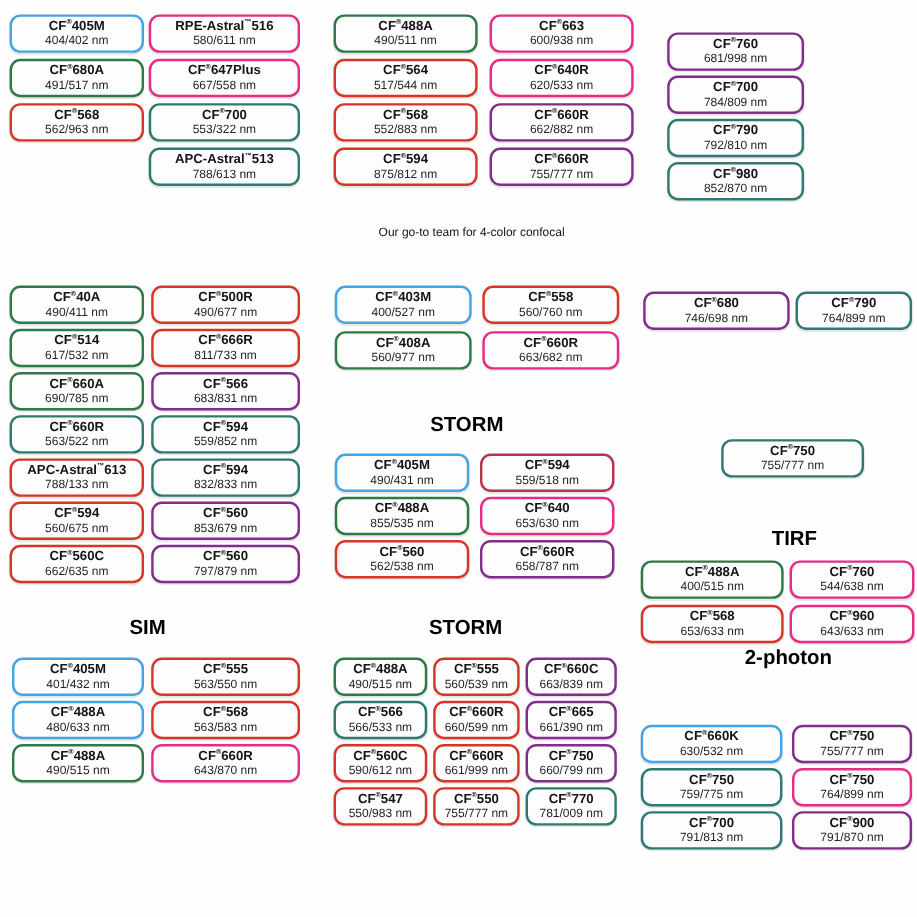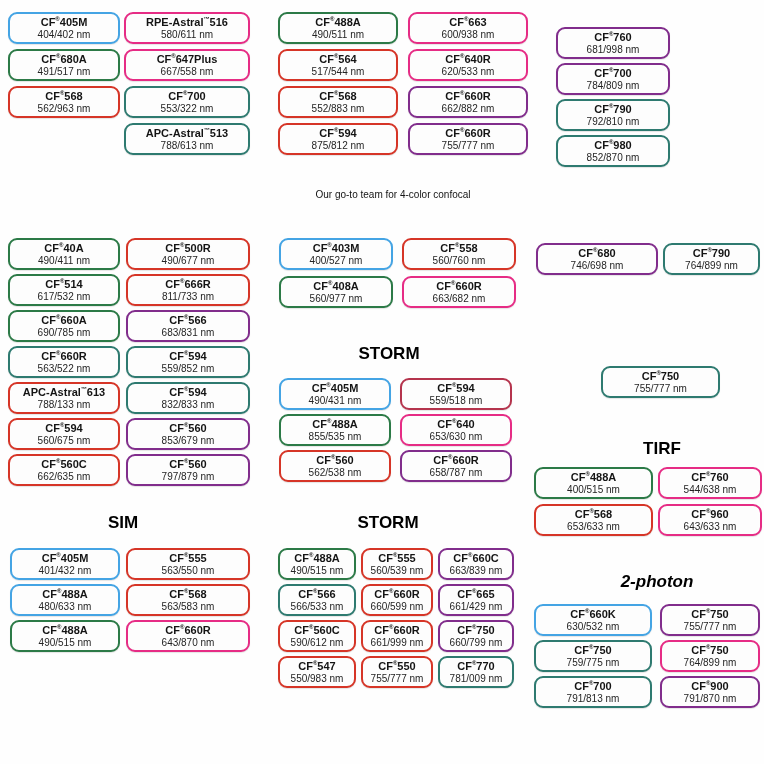--- a/index.html
+++ b/index.html
@@ -20,21 +20,21 @@
   .hdr{position:absolute;text-align:center;transform:translateX(-50%);}
   .hdr-title{font-weight:bold;font-size:17px;line-height:19px;color:#000;}
   .hdr-sub{font-size:10px;color:#141414;margin-top:3px;white-space:nowrap;}
   #hdr-alt{left:123px;top:186px;}
   #hdr-fab{left:393px;top:186px;}
   #hdr-sted{left:389px;top:344px;}
   #hdr-sim{left:123px;top:513px;}
   #hdr-storm{left:388px;top:513px;}
   #hdr-pa{left:661px;top:310px;width:140px;}
   #hdr-tirf{left:662px;top:439px;}
-  #hdr-2p{left:657px;top:572px;font-style:italic;}
+  #hdr-2p{left:657px;top:538px;}
 </style>
 </head>
 <body>
 
 <div id="canvas">
 
   <div class="group" style="left:8px;top:12px;width:112px">
       <div class="pill" style="top: 0px; border-color: rgb(68, 164, 228);">
         <div class="pill-name">CF<sup>®</sup>405M</div>
         <div class="pill-range">404/402 nm</div>
@@ -309,21 +309,21 @@
         <div class="pill-range">755/777 nm</div>
       </div>
     </div>
   <div class="group" style="left:438px;top:548px;width:76px">
       <div class="pill" style="top: 0px; border-color: rgb(129, 45, 140);">
         <div class="pill-name">CF<sup>®</sup>660C</div>
         <div class="pill-range">663/839 nm</div>
       </div>
       <div class="pill" style="top: 36px; border-color: rgb(129, 45, 140);">
         <div class="pill-name">CF<sup>®</sup>665</div>
-        <div class="pill-range">661/429 nm</div>
+        <div class="pill-range">661/390 nm</div>
       </div>
       <div class="pill" style="top: 72px; border-color: rgb(129, 45, 140);">
         <div class="pill-name">CF<sup>®</sup>750</div>
         <div class="pill-range">660/799 nm</div>
       </div>
       <div class="pill" style="top: 108px; border-color: rgb(46, 122, 112);">
         <div class="pill-name">CF<sup>®</sup>770</div>
         <div class="pill-range">781/009 nm</div>
       </div>
     </div>

